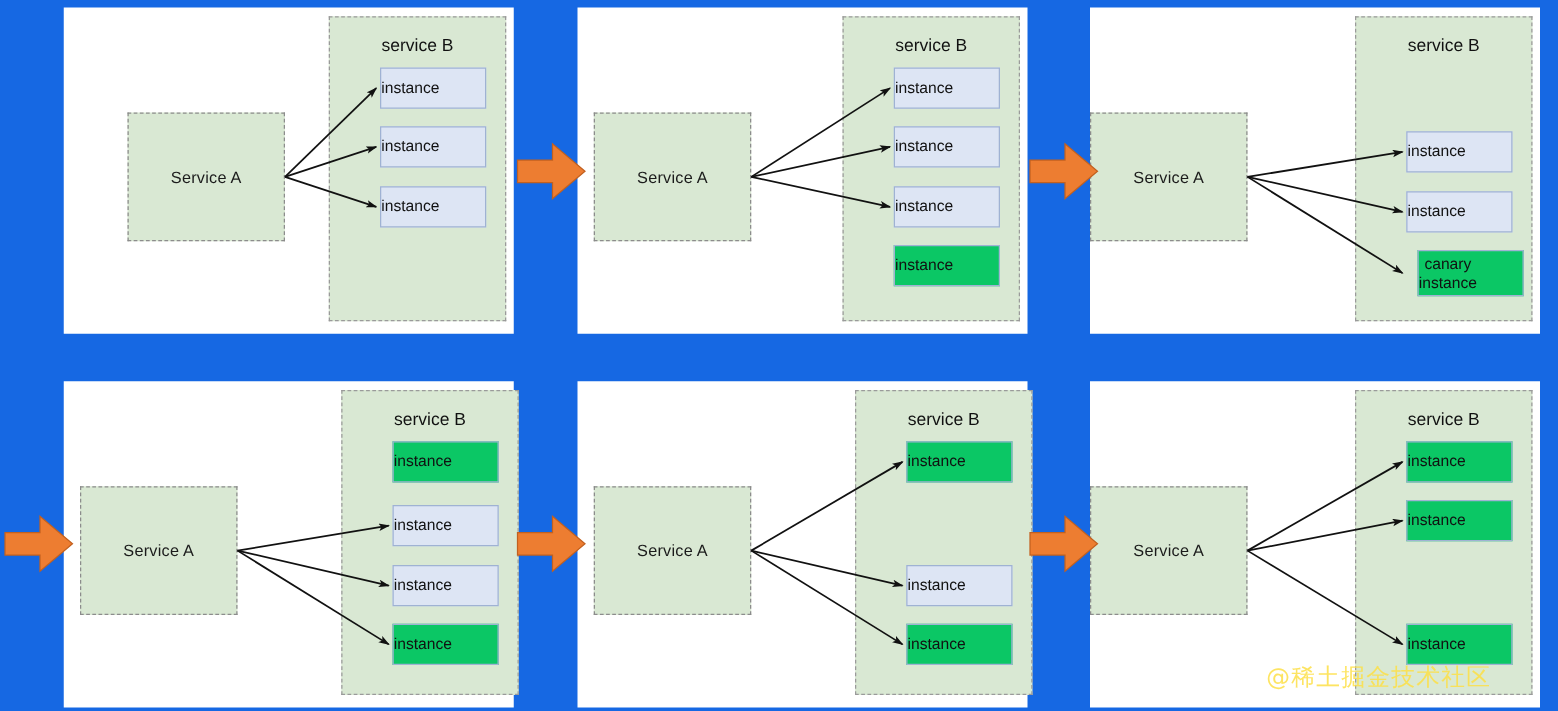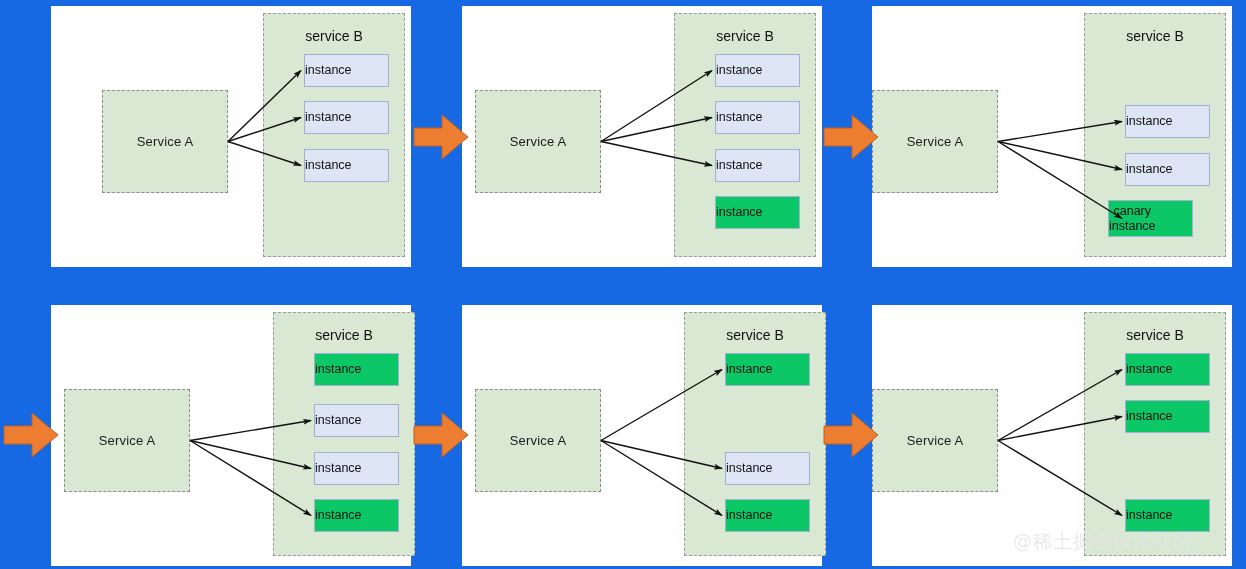--- a/index.html
+++ b/index.html
@@ -64,21 +64,21 @@
 
   .edges{position:absolute;left:0;top:0;width:100%;height:100%;overflow:visible;}
 
   .big-arrow{
     position:absolute;
     overflow:visible;
   }
 
   .wm{
     position:absolute;
-    color:#e5e5e5;
+    color:#fde047;
     font-size:19px;
     letter-spacing:1px;
     opacity:.85;
     white-space:nowrap;
     font-family:"DejaVu Sans", sans-serif;
   }
   .wm-faint{
     position:absolute;
     color:#c9c9c9;
     font-size:13px;
@@ -173,21 +173,21 @@
       <div class="panel-inner">
         <div class="svc-b" style="left: 212px; top: 7px; width: 142px; height: 244px;">
           <div class="svc-b-title" style="top: 14px;">service B</div>
         </div>
         <div class="inst blue" style="left: 253px; top: 99px; width: 85px; height: 33px;">
           <span>instance</span>
         </div>
         <div class="inst blue" style="left: 253px; top: 147px; width: 85px; height: 33px;">
           <span>instance</span>
         </div>
-        <div class="inst green" style="left: 236px; top: 194px; width: 85px; height: 37px;">
+        <div class="inst green" style="left: 262px; top: 194px; width: 85px; height: 37px;">
           <div>
             <div>canary</div>
             <div>instance</div>
           </div>
         </div>
         <div class="svc-a" style="left: 0px; top: 84px; width: 126px; height: 103px;">
           <span>Service A</span>
         </div>
         <svg class="edges" width="360" height="261">
           <defs>

